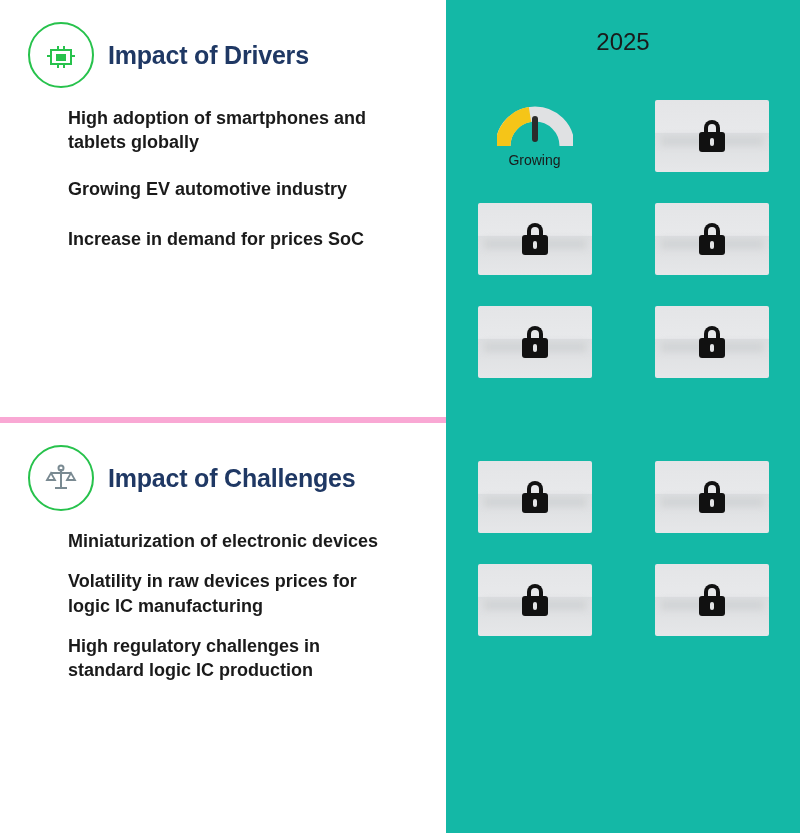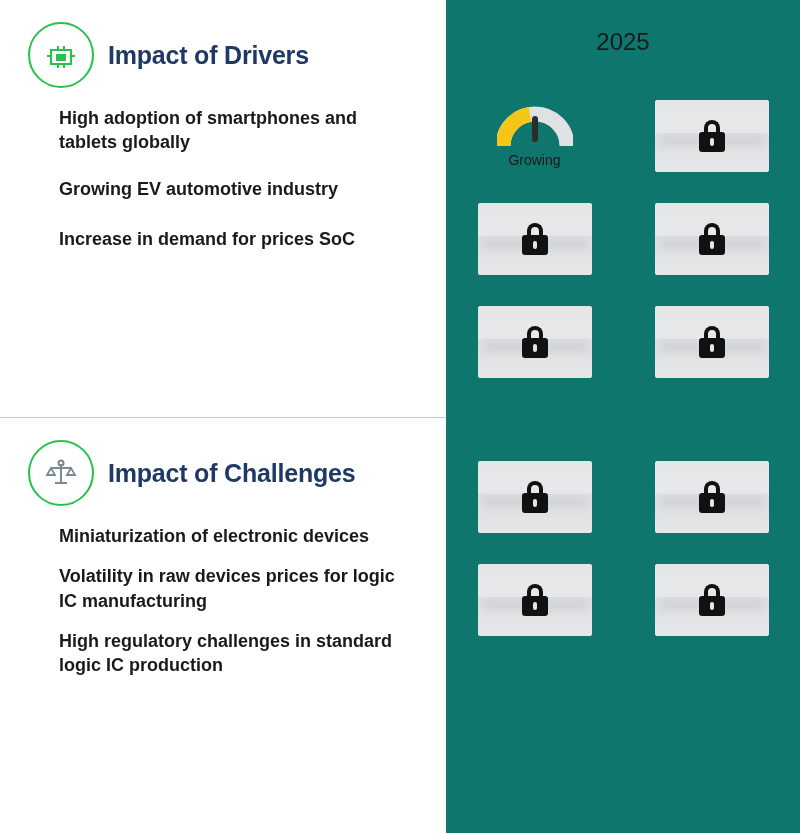--- a/index.html
+++ b/index.html
@@ -31,21 +31,21 @@
     position: relative;
     box-sizing: border-box;
   }
   .section-drivers {
     height: 417px;
     padding: 22px 28px 0 28px;
   }
   .section-challenges {
     height: 416px;
     padding: 22px 28px 0 28px;
-    border-top: 1px solid #f9a8d4;
+    border-top: 6px solid #f9a8d4;
   }
   .sec-head {
     display: flex;
     align-items: center;
     gap: 14px;
     margin-bottom: 18px;
   }
   .sec-icon {
     width: 62px;
     height: 62px;
@@ -57,21 +57,21 @@
     flex: 0 0 auto;
     background: #ffffff;
   }
   .sec-title {
     font-size: 25px;
     font-weight: bold;
     color: #1f3864;
     letter-spacing: -0.2px;
   }
   .bullets {
-    margin: 9px;
+    margin: 18px;
     padding: 0;
     list-style: none;
   }
   .bullets li {
     font-size: 18px;
     font-weight: bold;
     color: #1a1a1a;
     line-height: 1.35;
     margin: 0 0 18px 22px;
     max-width: 360px;
@@ -79,21 +79,21 @@
   .bullets.challenges li {
     margin-bottom: 16px;
   }
   .b-gap-drivers li:nth-child(1) { margin-bottom: 22px; }
   .b-gap-drivers li:nth-child(2) { margin-bottom: 26px; }
 
   
   .right-col {
     width: 354px;
     height: 833px;
-    background: #0f766e;
+    background: #14b8a6;
     position: relative;
     box-sizing: border-box;
   }
   .year-head {
     display: flex;
     height: 84px;
     align-items: center;
   }
   .year-cell {
     flex: 1;

